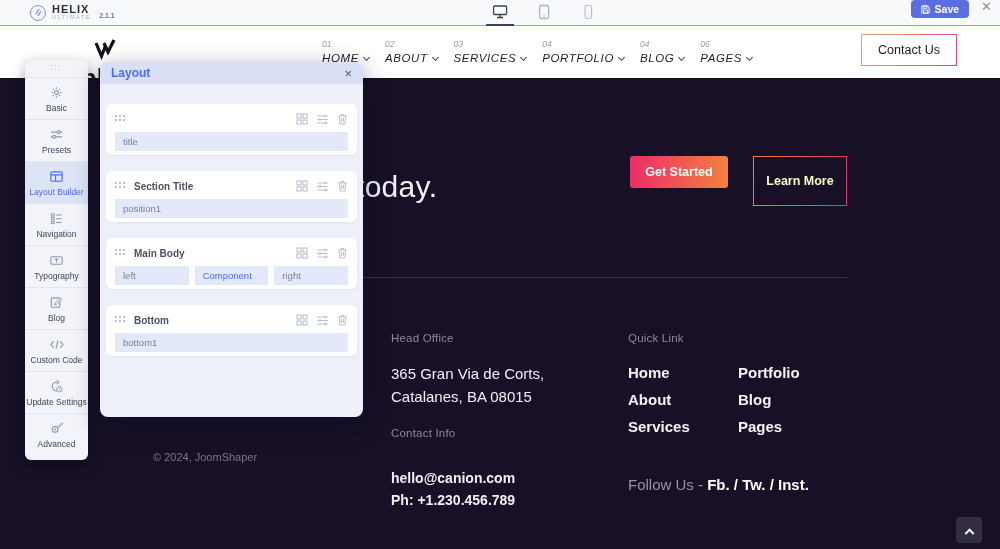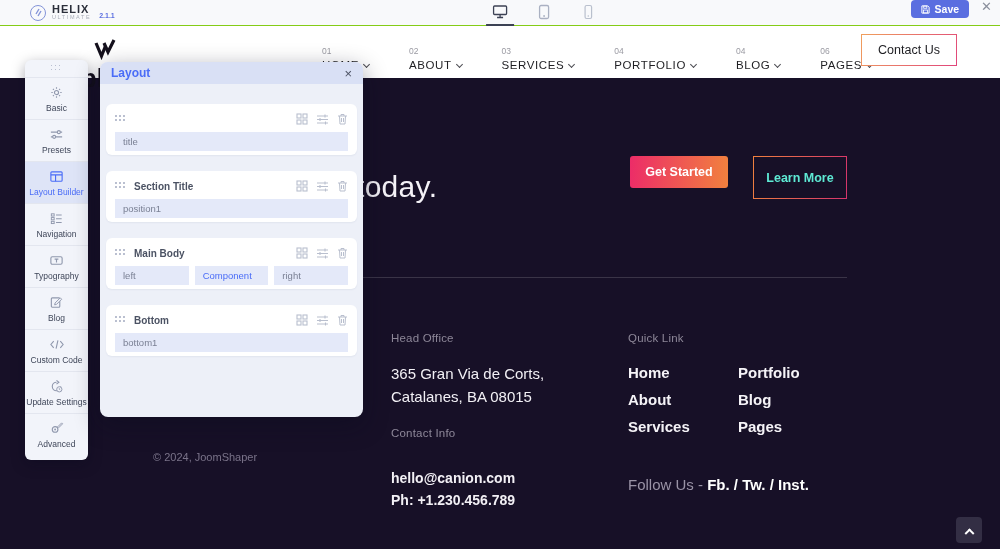--- a/index.html
+++ b/index.html
@@ -28,40 +28,40 @@
   .topbar-right { position:absolute; right:8px; top:0; height:20px; display:flex; gap:12px; }
   .save-btn { height:18px; padding:0 10px; background:#5a6ee0; color:#fff; border:none;
     border-radius:4px; font-size:10.5px; font-weight:bold; display:flex; align-items:center; gap:5px; cursor:pointer;
     font-family:"Liberation Sans", sans-serif; }
   .close-btn { color:#8a8f9c; font-size:13px; cursor:pointer; line-height:1; }
 
   
   .site-nav { position:absolute; left:0; top:26px; width:1000px; height:52px; background:#ffffff; z-index:5; }
   .brand { position:absolute; left:32px; top:12px; display:flex; align-items:flex-end; gap:4px;flex-direction:column; }
   .brand-text { font-size:25px; font-weight:bold; color:#14101c; letter-spacing:0.2px; }
-  .nav-list { position:absolute; left:322px; top:20px; display:flex; gap:40px; }
+  .nav-list { position:absolute; left:322px; top:13px; display:flex; gap:16px;font-style:italic; }
   .nav-item { cursor:pointer; }
   .nav-num { font-size:8.5px; color:#9a9aa2; margin-bottom:3px; }
   .nav-label { font-size:11.5px; color:#1e1e22; letter-spacing:0.6px; font-weight:500; white-space:nowrap; }
   .chev { display:inline-block; width:5px; height:5px; border-right:1.4px solid #4c4c52;
     border-bottom:1.4px solid #4c4c52; transform:rotate(45deg); margin-left:5px; vertical-align:2px; }
   .contact-btn { position:absolute; right:43px; top:8px; width:96px; height:32px; background:#fff;
     border:1px solid transparent; border-image:linear-gradient(120deg,#f0a05c,#e0457b) 1;
     font-size:12.5px; color:#1e1e22; cursor:pointer; font-family:"Liberation Sans", sans-serif; }
 
   
   .hero { position:absolute; left:0; top:78px; width:1000px; height:471px; background:#171027; z-index:1; }
   .hero-heading { position:absolute; left:356px; top:92px; font-size:30px; color:#f4f2f7;
     font-weight:500; letter-spacing:0.3px; }
   .btn-primary { position:absolute; left:630px; top:78px; width:98px; height:32px; border:none; border-radius:3px;
     background:linear-gradient(93deg,#ec2c68,#f1813e); color:#fff; font-size:12.5px; font-weight:bold; cursor:pointer;
     font-family:"Liberation Sans", sans-serif; }
-  .btn-outline { position:absolute; left:753px; top:78px; width:94px; height:43px; background:transparent;
+  .btn-outline { position:absolute; left:753px; top:78px; width:94px; height:50px; background:transparent;
     border:1px solid transparent; border-image:linear-gradient(100deg,#f0813e,#d6336c) 1;
-    color:#5eead4; font-size:12.5px; font-weight:bold; cursor:pointer; font-family:"Liberation Sans", sans-serif; }
+    color:#fef9c3; font-size:12.5px; font-weight:bold; cursor:pointer; font-family:"Liberation Sans", sans-serif; }
   .hero-divider { position:absolute; left:153px; top:199px; width:694px; height:1px; background:#3a3447; }
 
   .f-label { position:absolute; font-size:11.5px; color:#8d8798; letter-spacing:0.2px; }
   .f-addr { position:absolute; left:391px; top:284px; font-size:15px; color:#f2f0f5; line-height:1.55; font-weight:500; }
   .f-links-col { position:absolute; display:flex; flex-direction:column; gap:10px; }
   .f-link { font-size:15px; color:#f5f3f7; font-weight:bold; cursor:pointer; }
   .f-contact { position:absolute; left:391px; top:389px; font-size:14px; color:#f2f0f5; font-weight:600; line-height:1.6; }
   .f-contact div { cursor:pointer; }
   .follow { position:absolute; left:628px; top:398px; font-size:15px; }
   .follow .pre { color:#9a93a6; }

